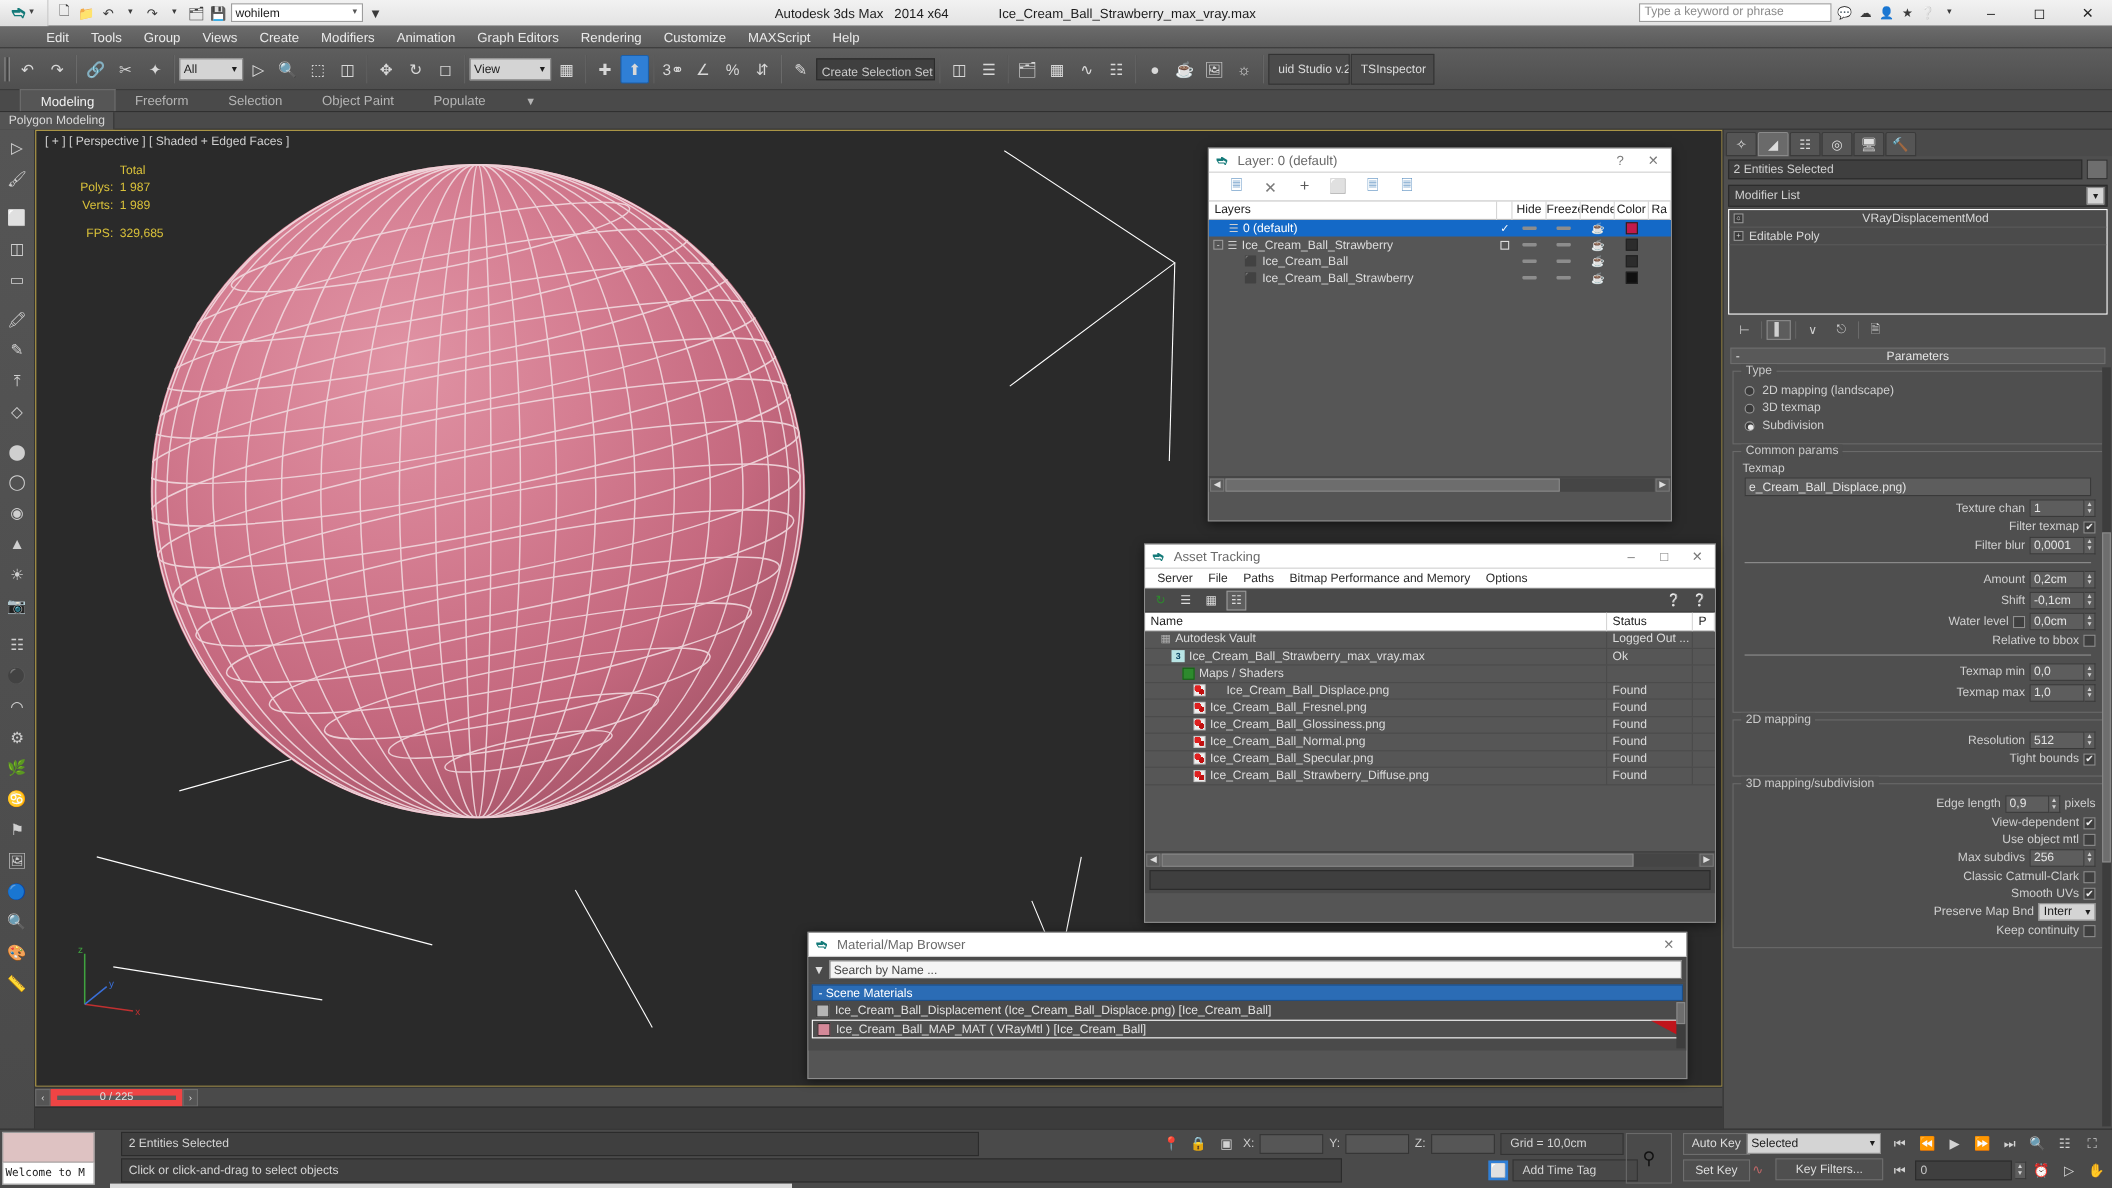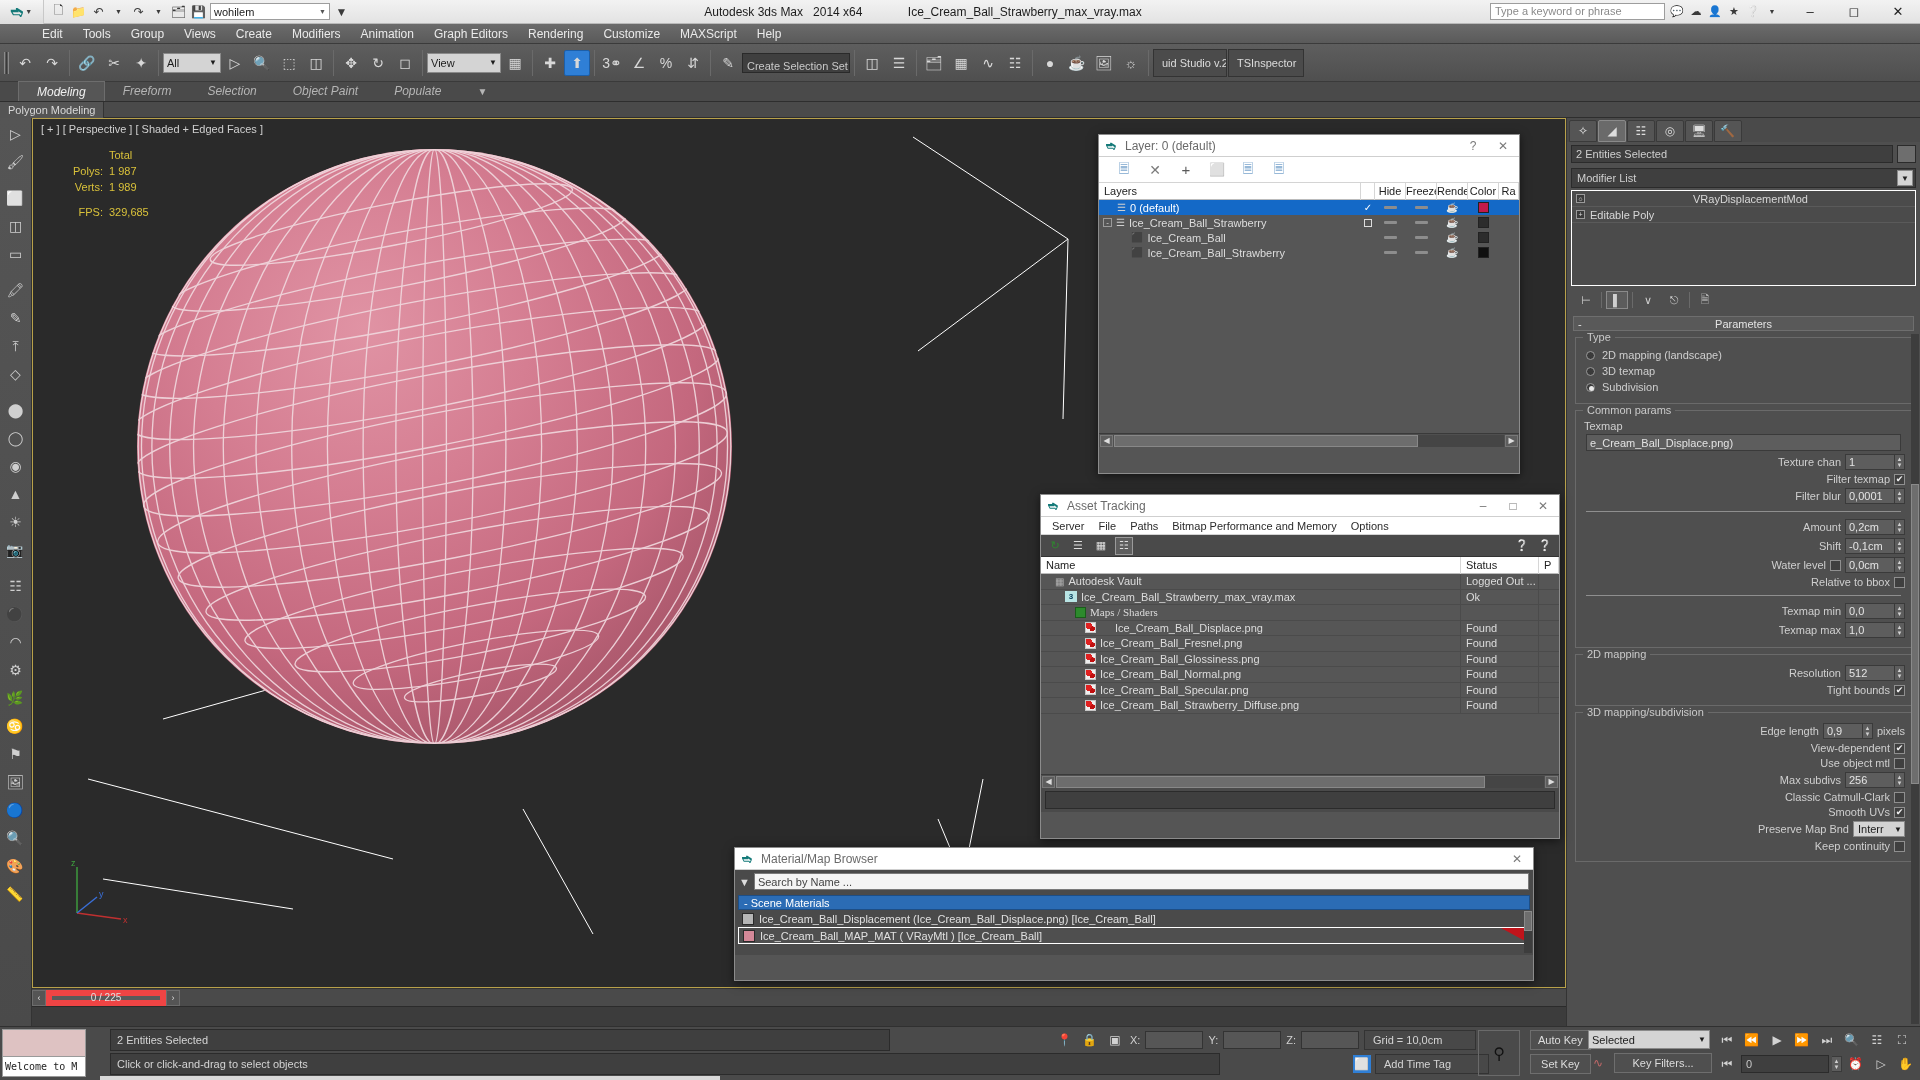--- a/index.html
+++ b/index.html
@@ -98,21 +98,21 @@
   .gripper i{width:1px;height:22px;background:#8a8a8a;display:block;}
   .gripper i:nth-child(2){background:#3a3a3a;}
 
   
   .ribbon {
     position:absolute;left:0;top:82px;width:1920px;height:20px;
     background:#4a4a4a;display:flex;align-items:flex-end;padding-left:18px;
     border-bottom:1px solid #2e2e2e;
   }
   .ribbon .rt {
-    height:20px;line-height:20px;padding:0 18px;font-size:12px;color:#b5b5b5;font-style:italic;
+    height:20px;line-height:20px;padding:0 18px;font-size:12px;color:#b5b5b5;
   }
   .ribbon .rt.sel { background:#565656; color:#f0f0f0; border:1px solid #6d6d6d; border-bottom:none;}
   .ribbon2 {
     position:absolute;left:0;top:102px;width:1920px;height:16px;background:#4a4a4a;
     display:flex;align-items:center;border-bottom:1px solid #2e2e2e;
   }
   .ribbon2 .lbl{font-size:11px;color:#d8d8d8;padding:0 8px;height:16px;line-height:16px;background:#545454;border-right:1px solid #333;}
 
   
   .lefttools {
@@ -904,21 +904,21 @@
         </div>
         <div class="atrow">
           <div class="nm" style="padding-left: 24px;">
             <span class="maxico">3</span>
             <span>Ice_Cream_Ball_Strawberry_max_vray.max</span>
           </div>
           <div class="st">Ok</div>
           <div class="pa"></div>
         </div>
         <div class="atrow">
-          <div class="nm" style="padding-left: 34px; font-family: Liberation Serif, serif;">
+          <div class="nm" style="padding-left: 34px;">
             <span class="mapico"></span>
             <span>Maps / Shaders</span>
           </div>
           <div class="st"></div>
           <div class="pa"></div>
         </div>
         <div class="atrow">
           <div class="nm" style="padding-left: 44px; gap: 19px;">
             <span class="pngico"></span>
             <span>Ice_Cream_Ball_Displace.png</span>

